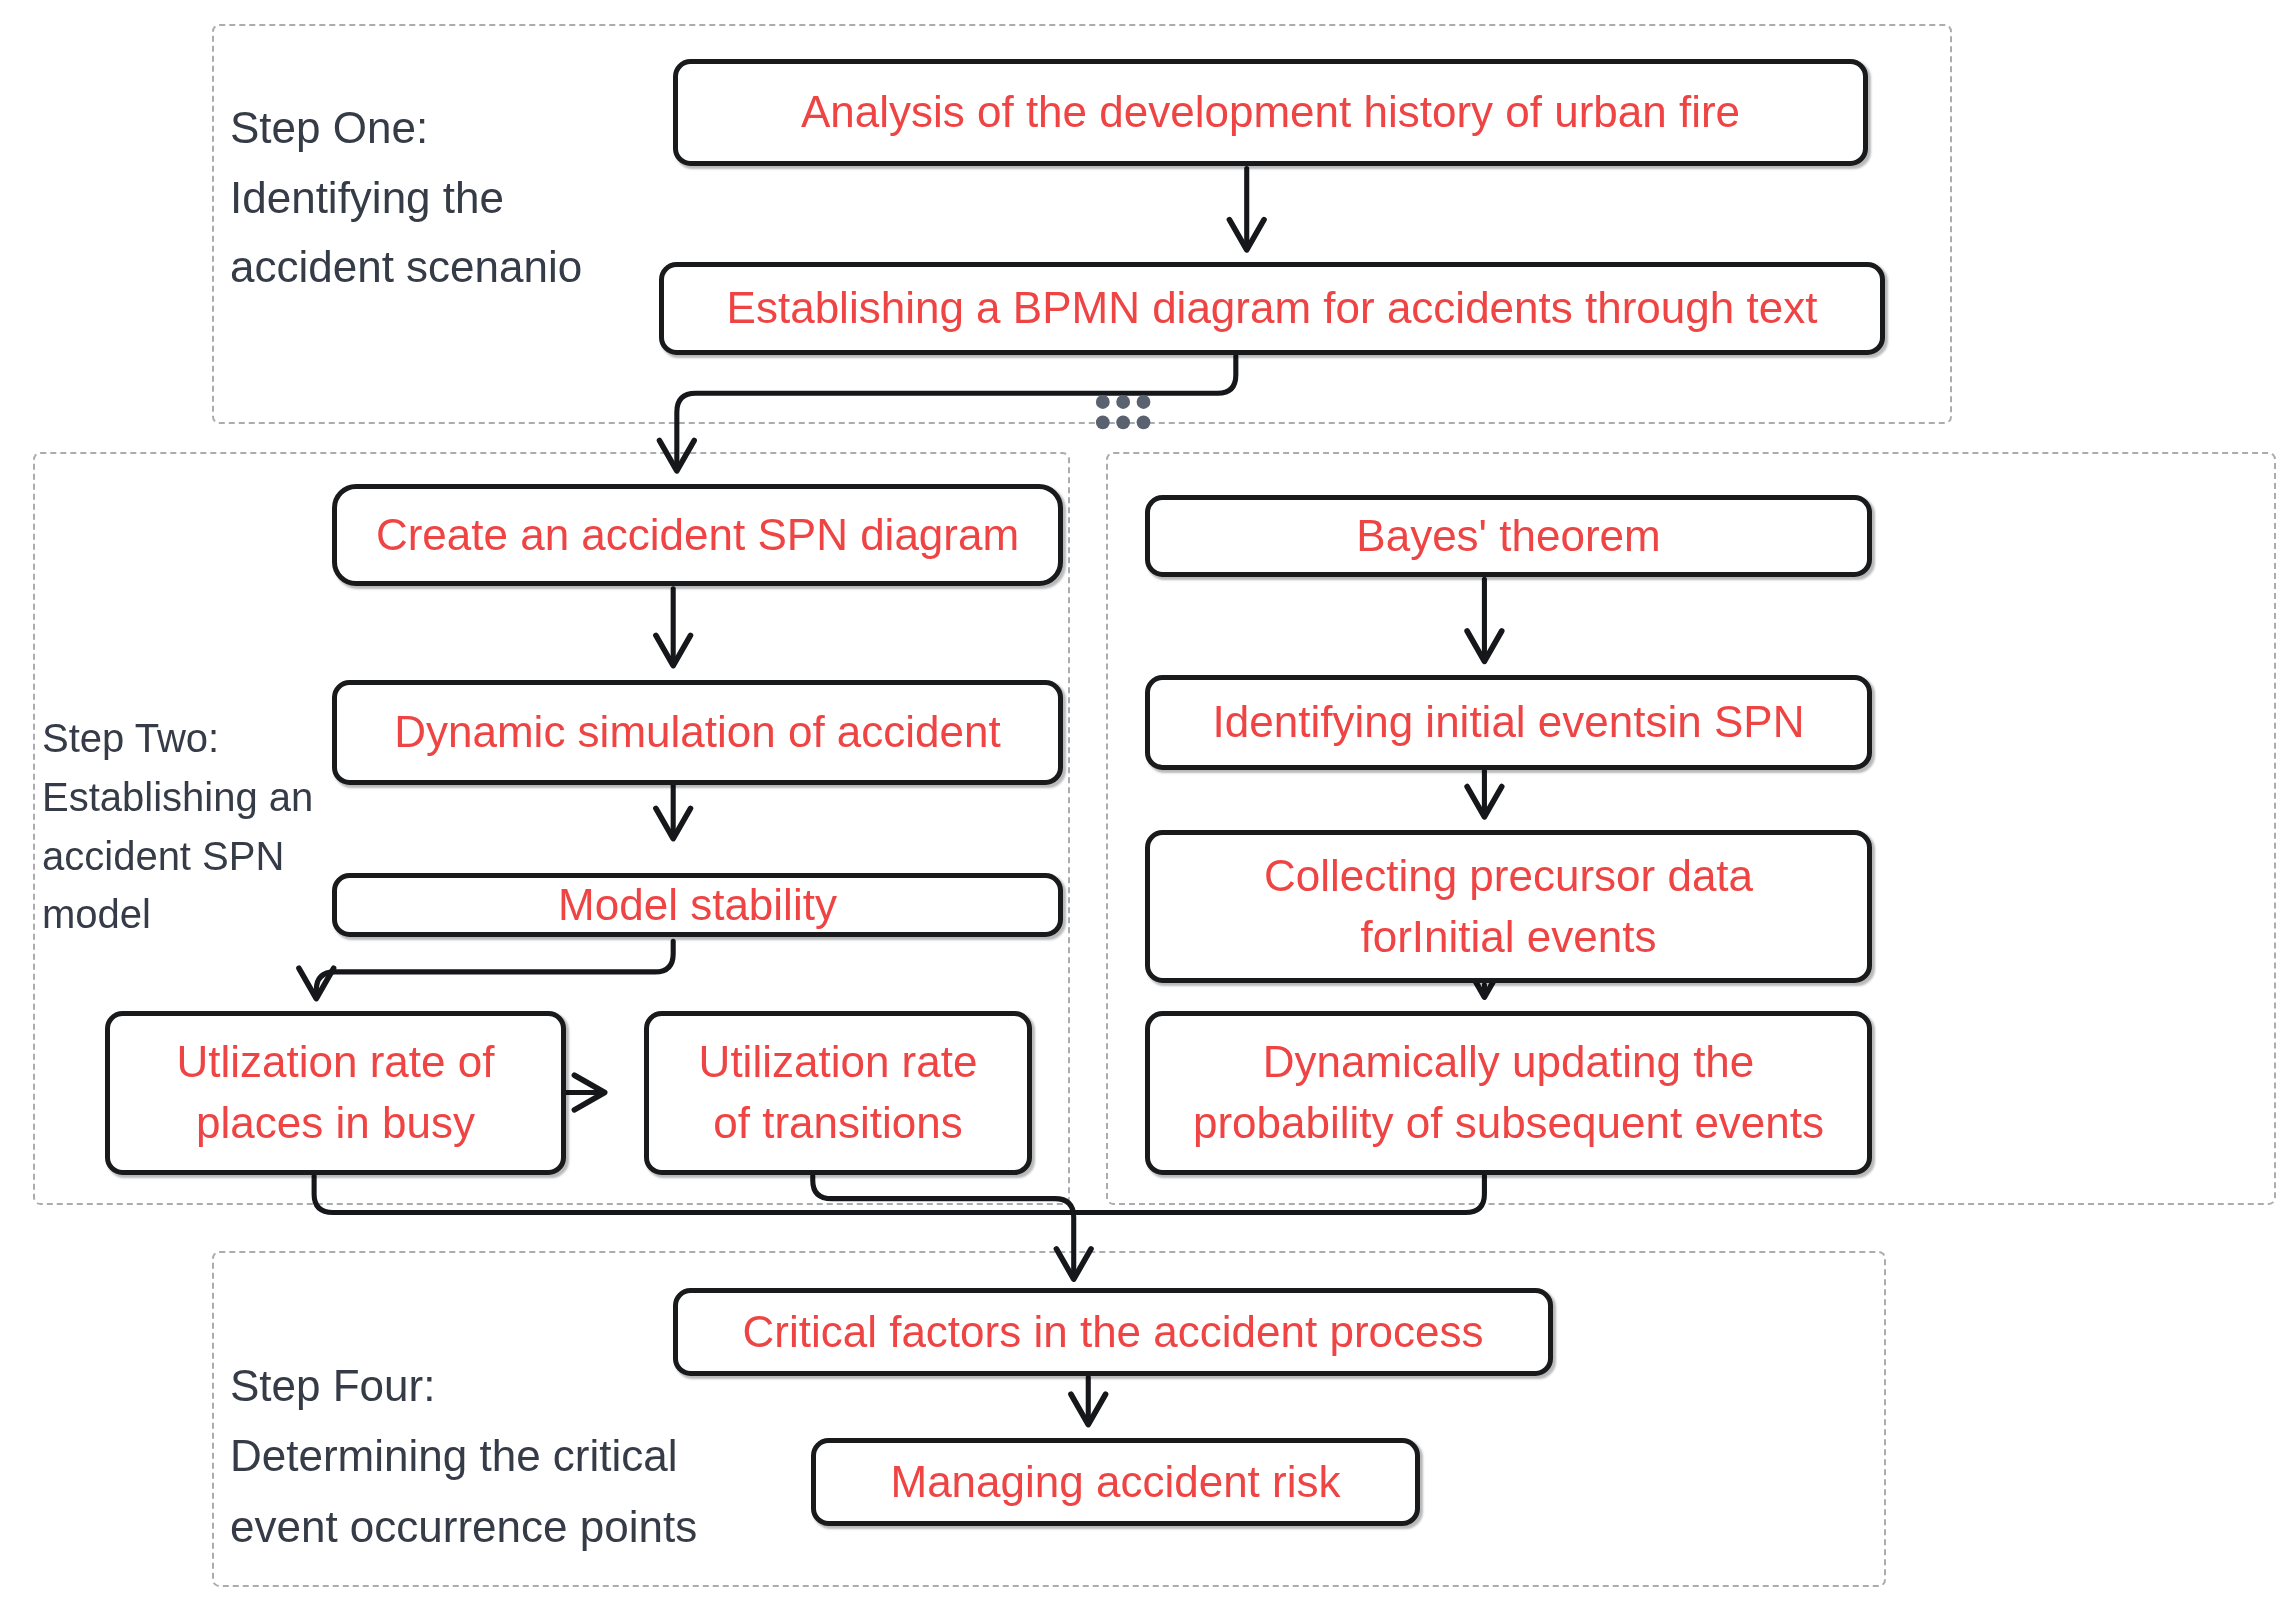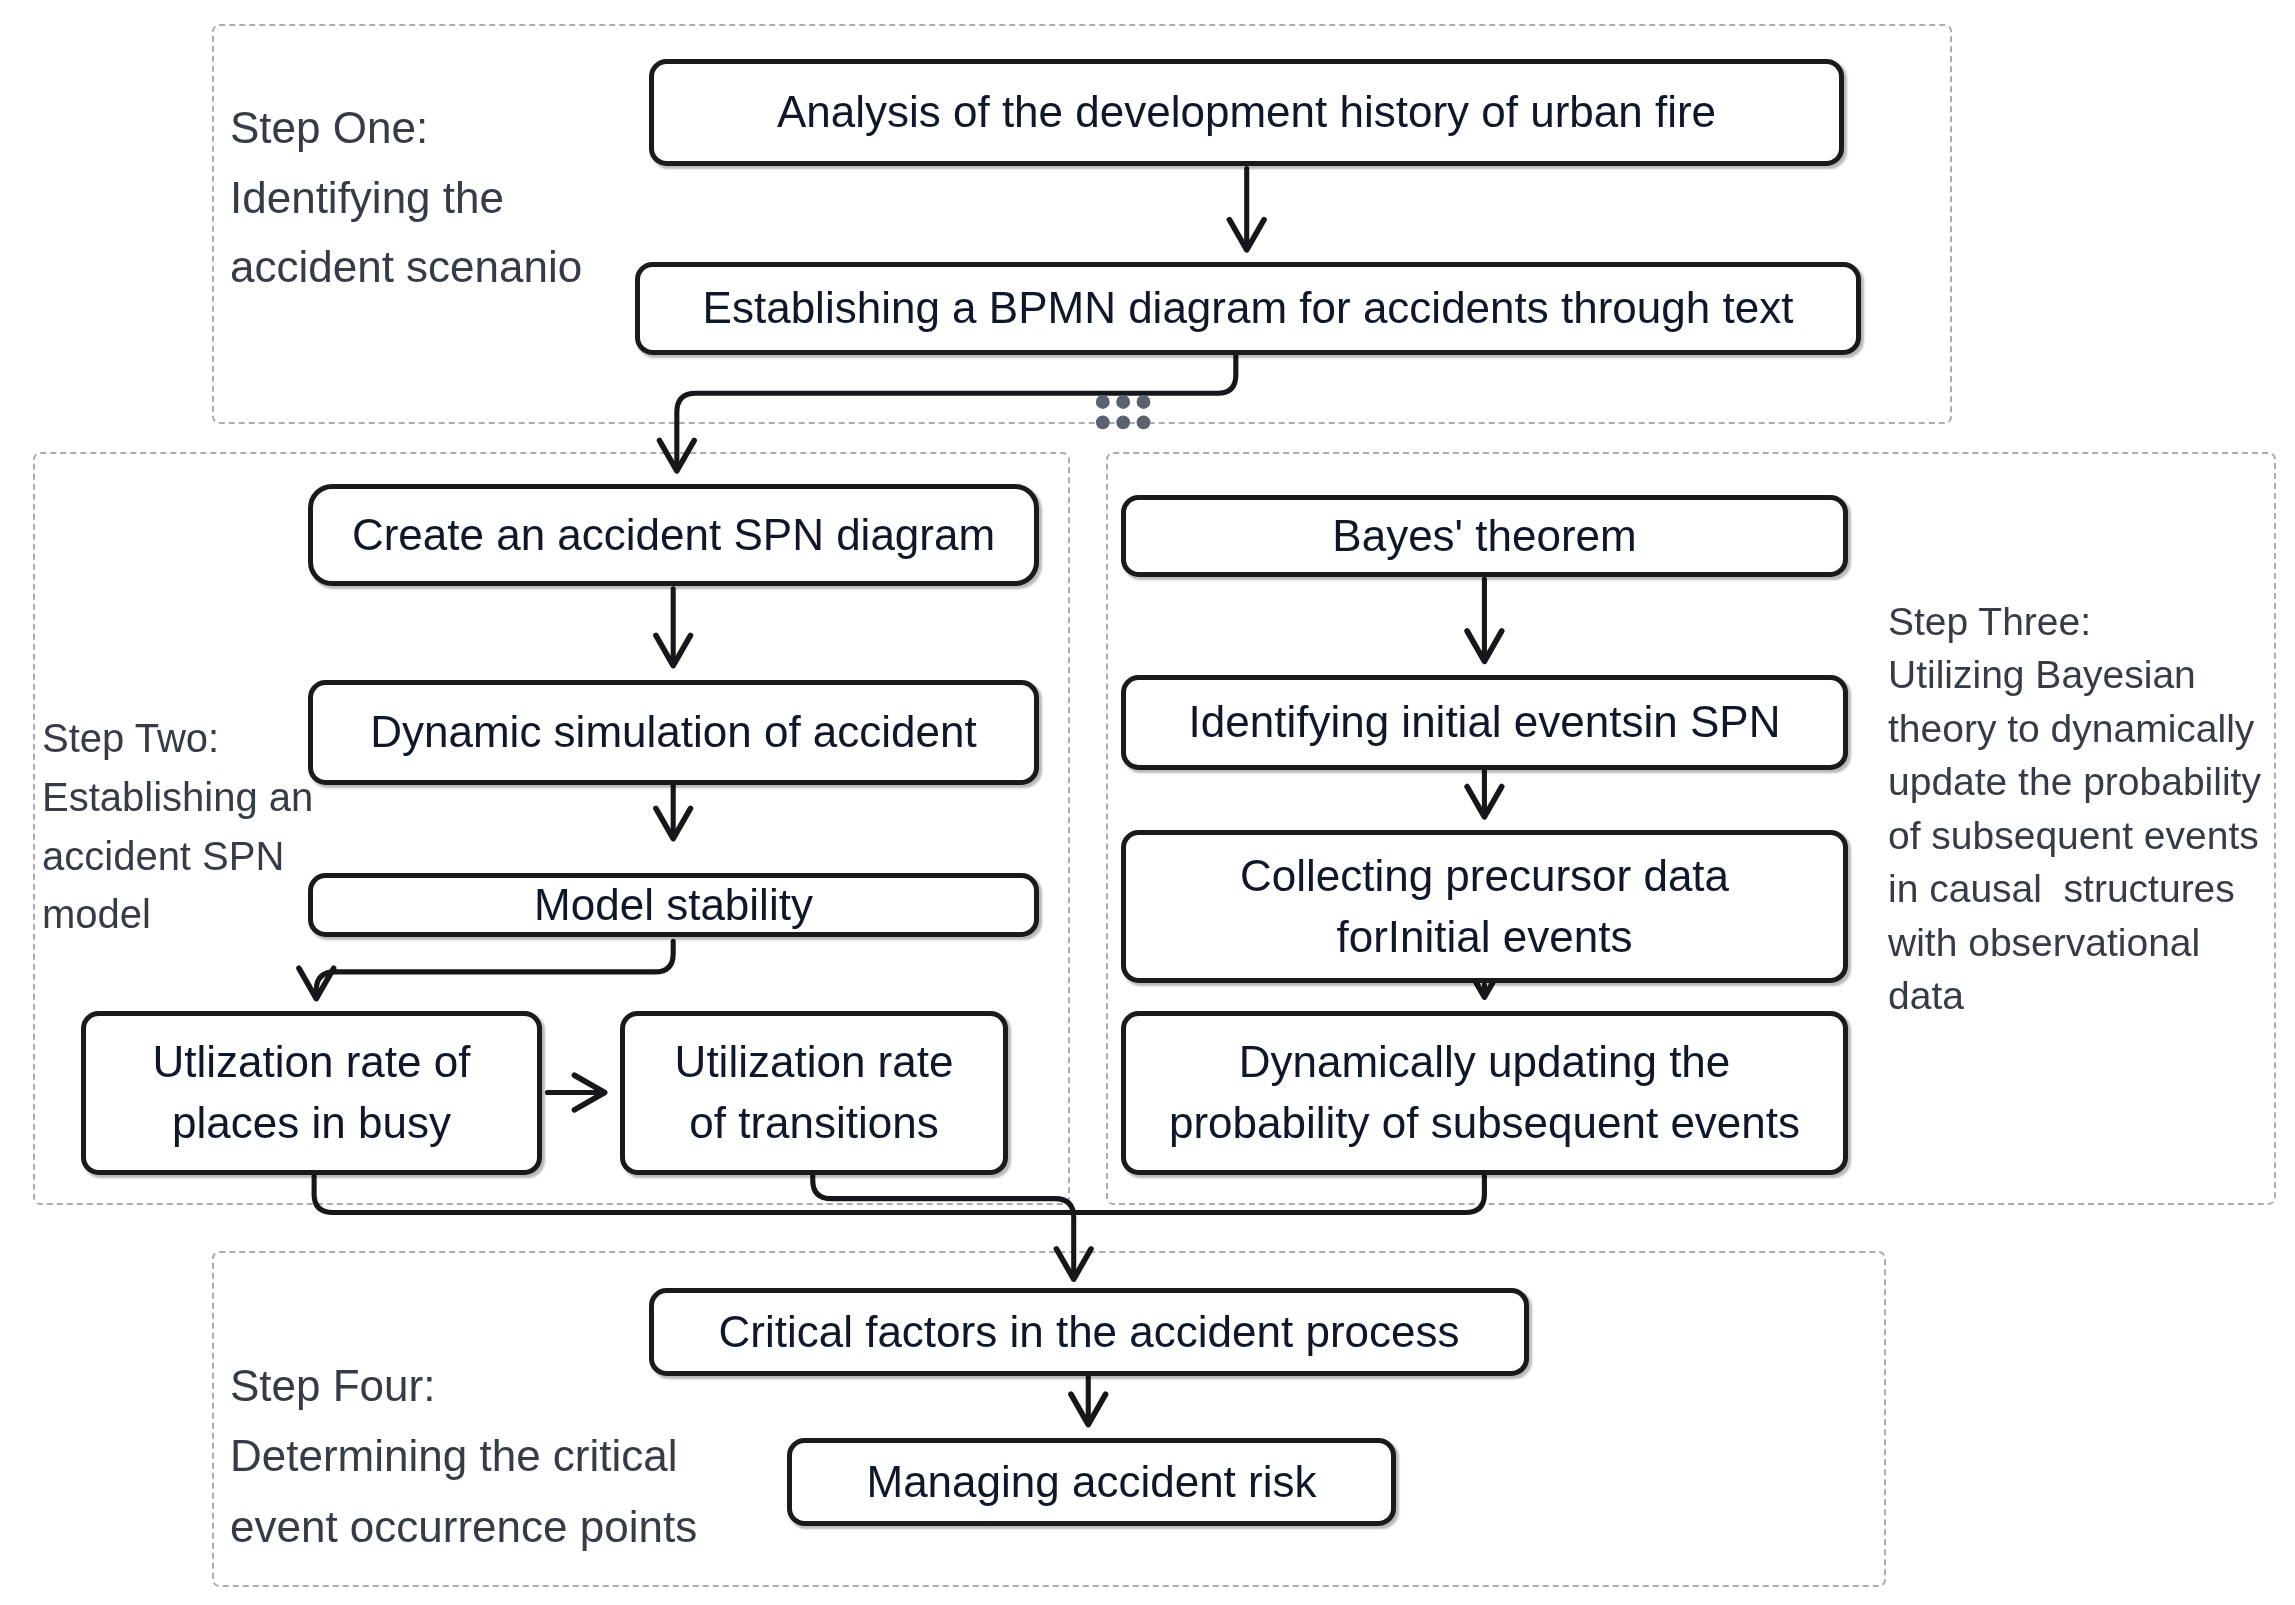--- a/index.html
+++ b/index.html
@@ -30,25 +30,26 @@
   .node {
     position: absolute;
     background: #ffffff;
     border: 5.1px solid #191a1c;
     border-radius: 17.5px;
     box-shadow: 2.2px 2.9px 2.2px rgba(0,0,0,0.28);
     display: flex;
     align-items: center;
     justify-content: center;
     text-align: center;
-    color: #0f172a;
+    color: #ef4444;
     font-size: 44px;
     line-height: 1.38;
     white-space: pre;
     box-sizing: border-box;
+    margin-left: 24px;
   }
   svg.connectors {
     position: absolute;
     left: 0; top: 0;
     pointer-events: none;
   }
   svg.connectors path.conn {
     fill: none;
     stroke: #16171a;
     stroke-width: 7px;
@@ -96,28 +97,20 @@
     </g>
   </svg>
 
   <div class="step-label lbl-one">Step One:
 Identifying the
 accident scenanio</div>
   <div class="step-label lbl-two">Step Two:
 Establishing an
 accident SPN
 model</div>
-  <div class="step-label lbl-three">Step Three:
-Utilizing Bayesian
-theory to dynamically
-update the probability
-of subsequent events
-in causal  structures
-with observational
-data</div>
   <div class="step-label lbl-four">Step Four:
 Determining the critical
 event occurrence points</div>
 
   <div class="node" style="left:649px; top:59px; width:1195px; height:107px;">Analysis of the development history of urban fire</div>
   <div class="node" style="left:635px; top:262px; width:1226px; height:93px;">Establishing a BPMN diagram for accidents through text</div>
 
   <div class="node" style="left:308px; top:484px; width:731px; height:102px;border-radius:24px;">Create an accident SPN diagram</div>
   <div class="node" style="left:308px; top:680px; width:731px; height:105px;">Dynamic simulation of accident</div>
   <div class="node" style="left:308px; top:873px; width:731px; height:64px;">Model stability</div>

